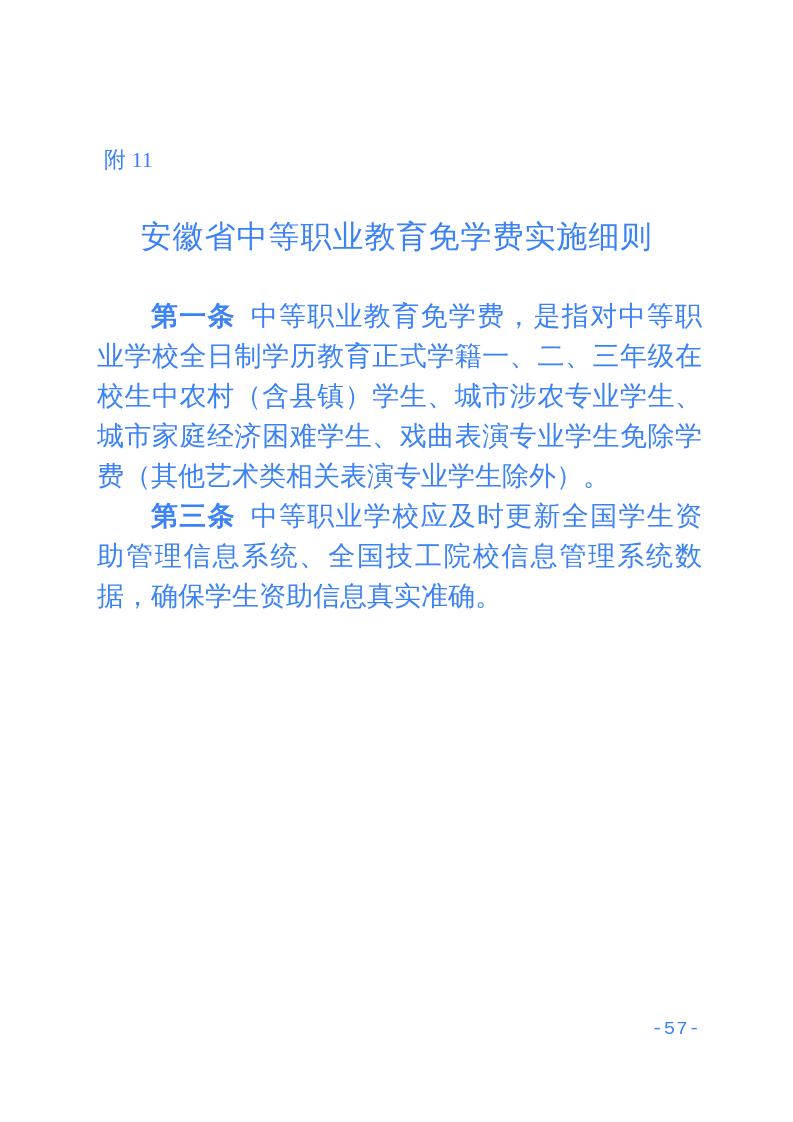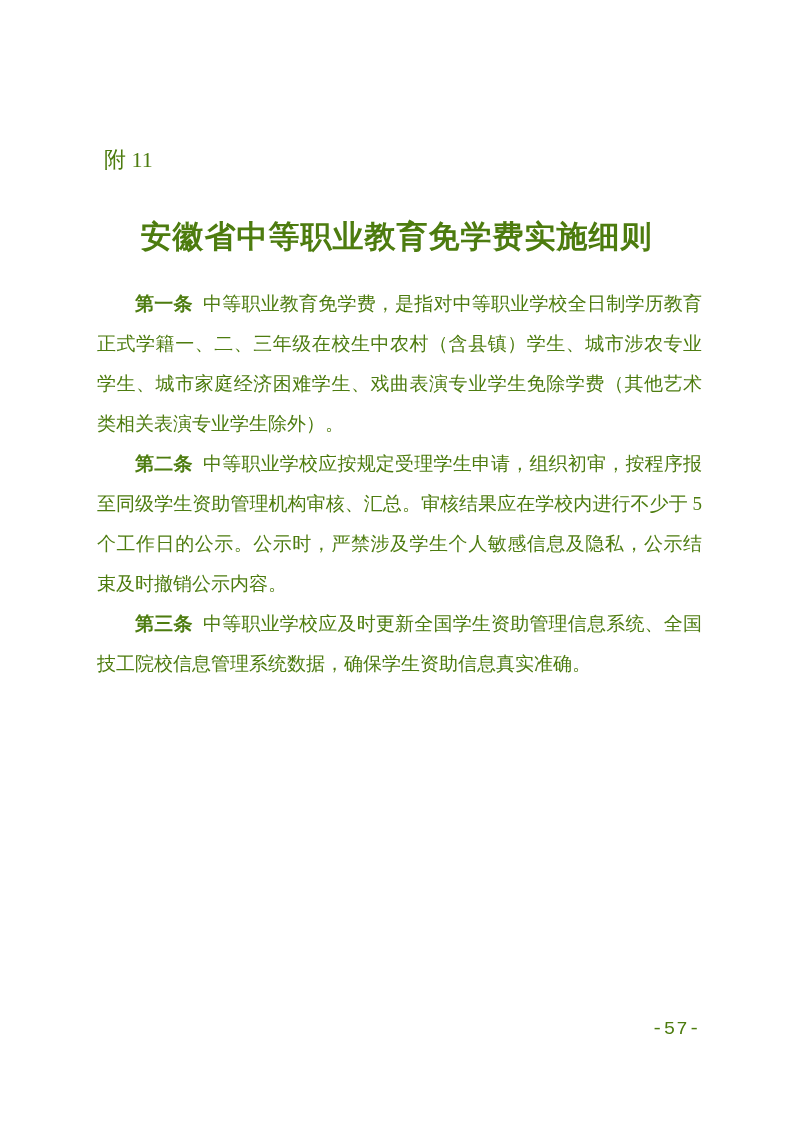--- a/index.html
+++ b/index.html
@@ -1,49 +1,49 @@
 <!DOCTYPE html>
 <html><head>
 <meta charset="utf-8">
 <style>
   html, body { margin: 0; padding: 0; background: #ffffff; }
   .page {
     position: relative;
     width: 793px;
     height: 1122px;
     background: #ffffff;
-    color: #4d7c0f;
+    color: #3b82f6;
     font-family: "Liberation Serif", "DejaVu Serif", serif;
     overflow: hidden;
     border-radius: 13px;
   }
   .attachment {
     position: absolute;
     left: 104px;
     top: 144px;
     font-size: 22px;
     line-height: 32px;
   }
   .doc-title {
     position: absolute;
     left: 0;
     top: 214px;
     width: 100%;
     text-align: center;
     font-size: 31px;
     line-height: 46px;
-    font-weight: bold;
+    font-weight: normal;
     letter-spacing: 1px;
   }
   .doc-body {
     position: absolute;
     left: 97px;
-    top: 284px;
+    top: 296px;
     width: 605px;
-    font-size: 19px;
+    font-size: 27px;
     line-height: 40px;
     text-align: justify;
   }
   .doc-body p {
     margin: 0;
     text-indent: 2em;
   }
   .article-label {
     font-weight: bold;
     margin-right: 0.55em;
@@ -62,19 +62,18 @@
 <body>
 
 <div class="page">
 
   <div class="attachment">附 11</div>
 
   <div class="doc-title">安徽省中等职业教育免学费实施细则</div>
 
   <div class="doc-body">
     <p><span class="article-label">第一条</span><span>中等职业教育免学费，是指对中等职业学校全日制学历教育正式学籍一、二、三年级在校生中农村（含县镇）学生、城市涉农专业学生、城市家庭经济困难学生、戏曲表演专业学生免除学费（其他艺术类相关表演专业学生除外）。</span></p>
-    <p><span class="article-label">第二条</span><span>中等职业学校应按规定受理学生申请，组织初审，按程序报至同级学生资助管理机构审核、汇总。审核结果应在学校内进行不少于 5 个工作日的公示。公示时，严禁涉及学生个人敏感信息及隐私，公示结束及时撤销公示内容。</span></p>
     <p><span class="article-label">第三条</span><span>中等职业学校应及时更新全国学生资助管理信息系统、全国技工院校信息管理系统数据，确保学生资助信息真实准确。</span></p>
   </div>
 
   <div class="page-number">-57-</div>
 
 </div>
 
 </body></html>

